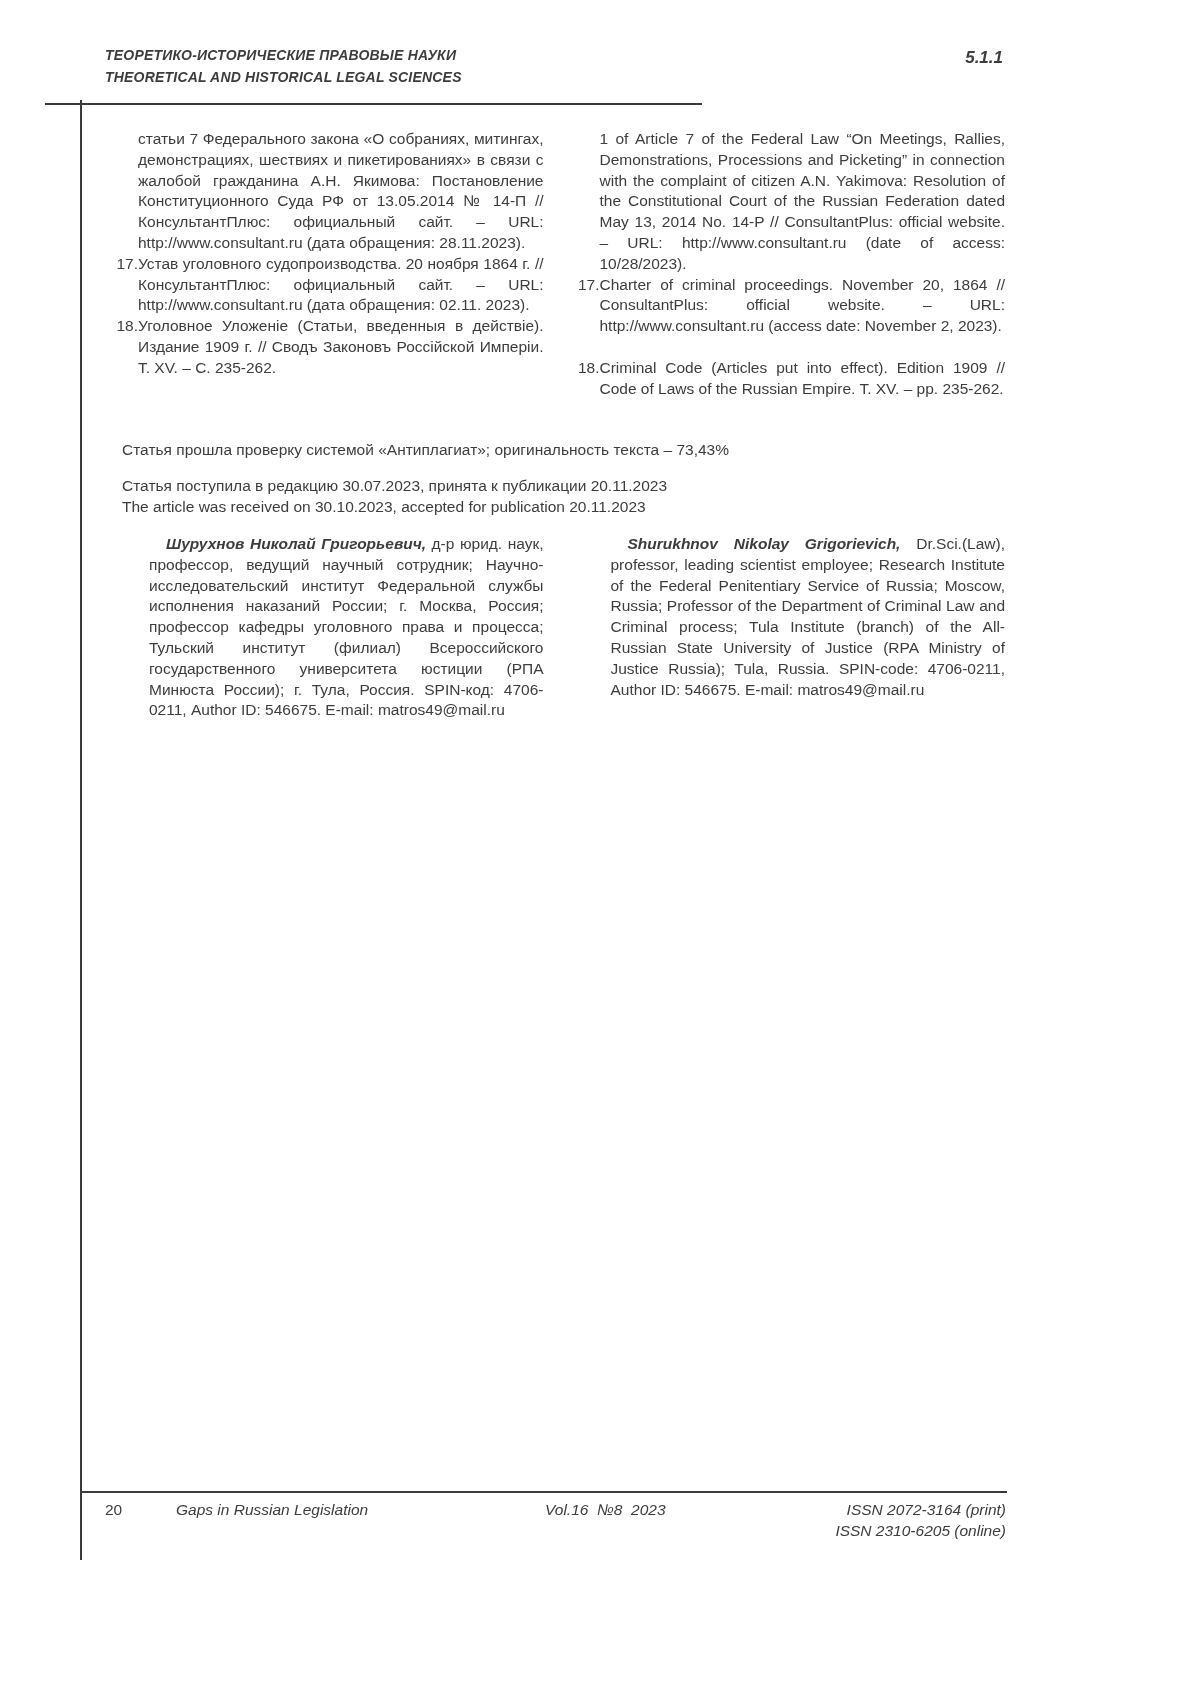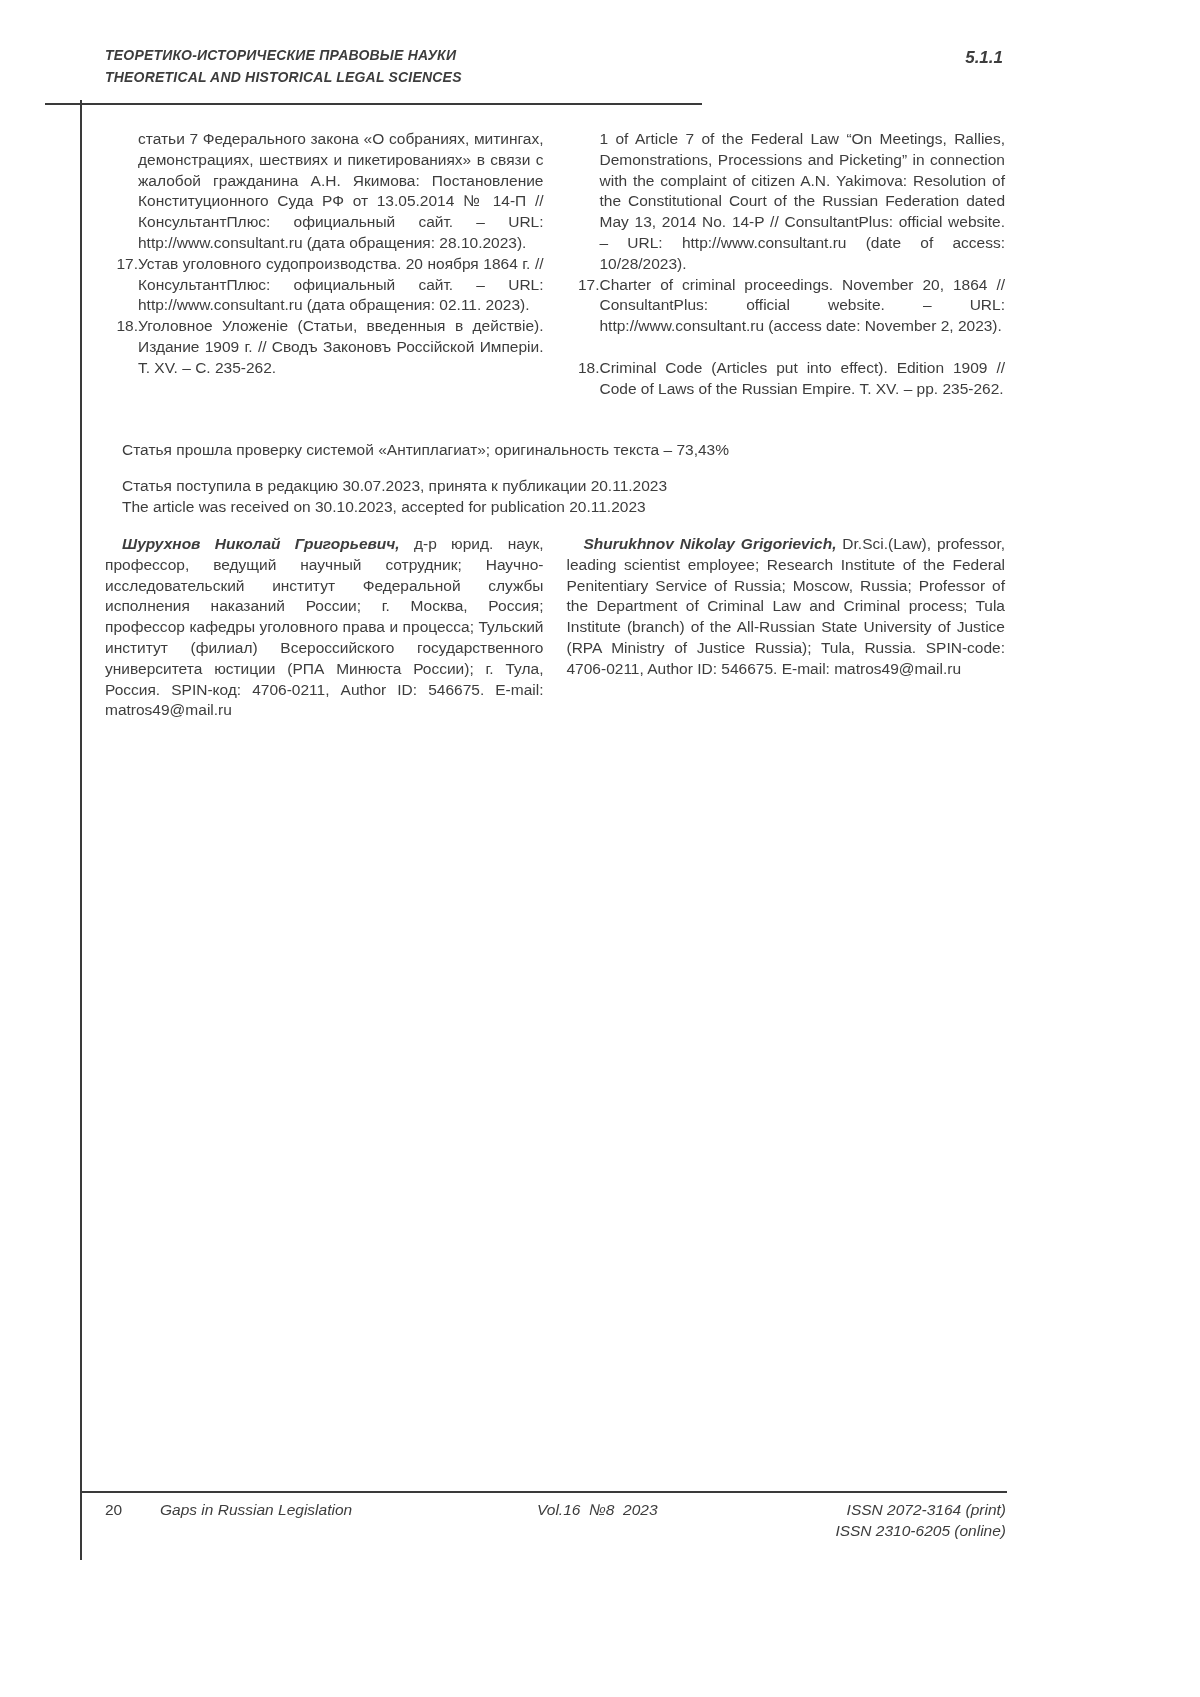--- a/index.html
+++ b/index.html
@@ -76,35 +76,36 @@
   .gap-top { margin-top: 21px; }
   p { margin: 0; }
   .indent { text-indent: 17px; }
   .note { margin-top: 40px; }
   .received { margin-top: 16px; }
   .author-cols { margin-top: 16px; }
   .author-heading { margin-bottom: 1px; }
   .author-par {
     text-align: justify;
     text-indent: 17px;
+    margin-left: 44px;
   }
   .author-name { font-weight: bold; font-style: italic; }
   
   .footer {
     position: absolute;
     left: 105px; top: 1499px;
     width: 901px;
     display: flex;
     justify-content: space-between;
     align-items: flex-start;
     font-size: 15.5px;
     line-height: 21px;
   }
   .it { font-style: italic; }
-  .footer-left { display: flex; }
+  .footer-left { display: flex; gap: 16px; }
   .page-num { display: inline-block; width: 55px; }
   .footer-right { text-align: right; }
   .keep-spaces { white-space: pre; margin-left: 7px; }
 </style>
 </head>
 <body>
 
 <div class="page">
 
   <div class="vline"></div>
@@ -117,21 +118,21 @@
     </div>
     <div class="section-code">5.1.1</div>
   </header>
 
   <main class="content">
 
     <div class="cols">
       <div class="col">
         <div class="ref">
           <span class="ref-num"></span>
-          <span class="ref-text">статьи 7 Федерального закона «О собраниях, митингах, демонстрациях, шествиях и пикетированиях» в связи с жалобой гражданина А.Н. Якимова: Постановление Конституционного Суда РФ от 13.05.2014 № 14-П // КонсультантПлюс: официальный сайт. – URL: http://www.consultant.ru (дата обращения: 28.10.2023).</span>
+          <span class="ref-text">статьи 7 Федерального закона «О собраниях, митингах, демонстрациях, шествиях и пикетированиях» в связи с жалобой гражданина А.Н. Якимова: Постановление Конституционного Суда РФ от 13.05.2014 № 14-П // КонсультантПлюс: официальный сайт. – URL: http://www.consultant.ru (дата обращения: 28.11.2023).</span>
         </div>
         <div class="ref">
           <span class="ref-num">17.</span>
           <span class="ref-text">Устав уголовного судопроизводства. 20 ноября 1864 г. // КонсультантПлюс: официальный сайт. – URL: http://www.consultant.ru (дата обращения: 02.11. 2023).</span>
         </div>
         <div class="ref">
           <span class="ref-num">18.</span>
           <span class="ref-text">Уголовное Уложеніе (Статьи, введенныя в действіе). Издание 1909 г. // Сводъ Законовъ Россійской Имперіи. Т. XV. – С. 235-262.</span>
         </div>
       </div>

